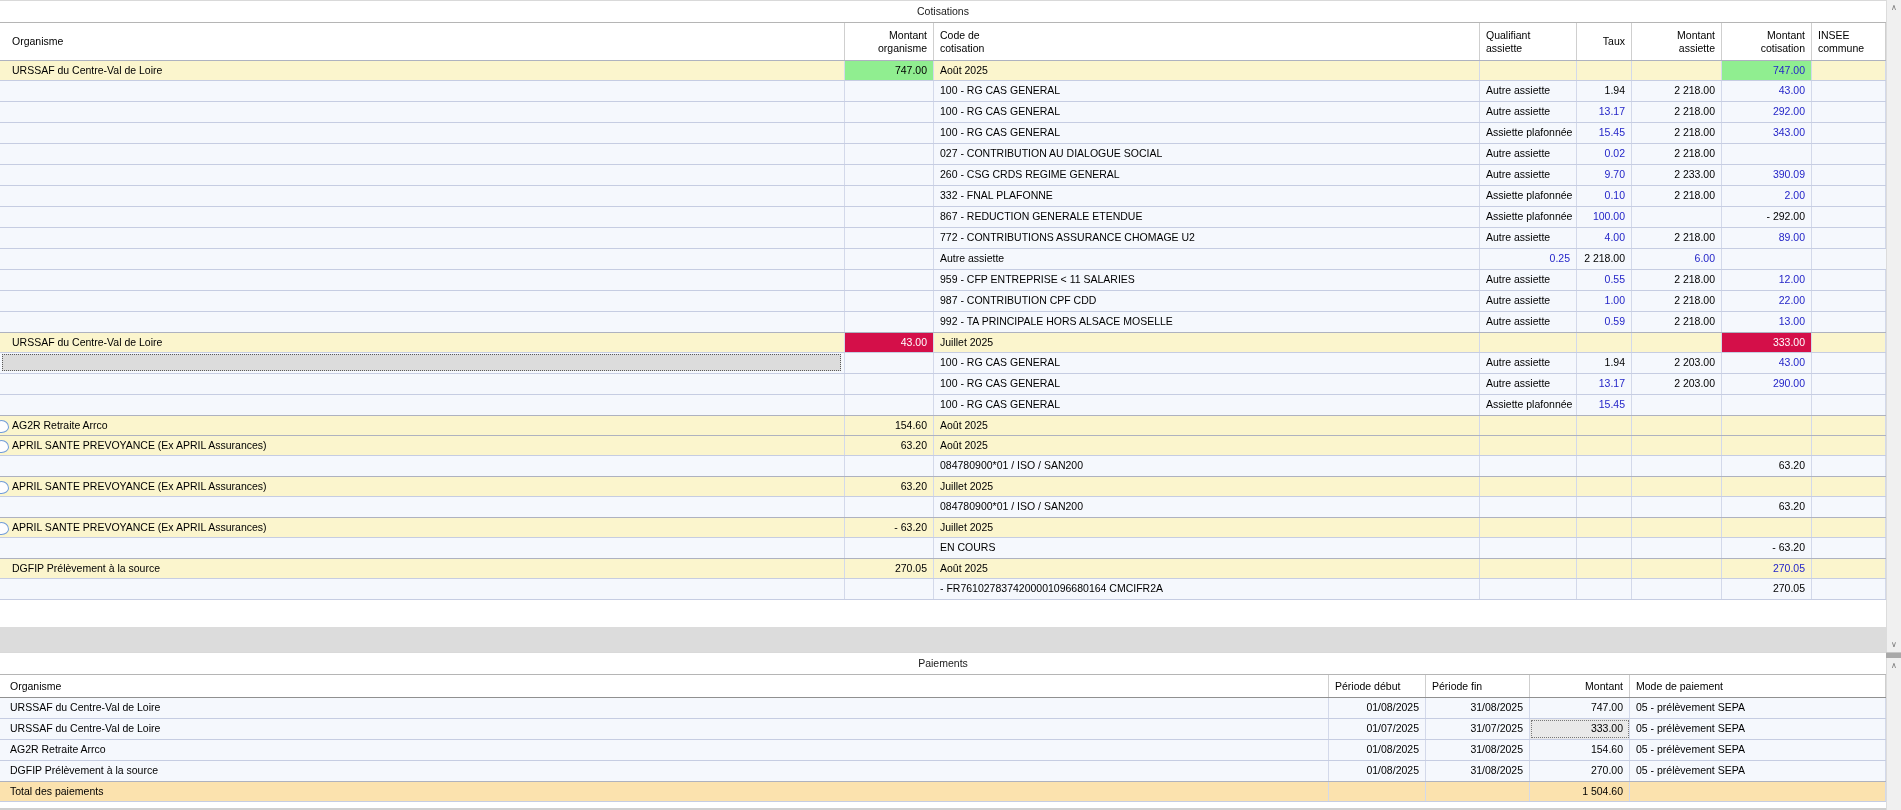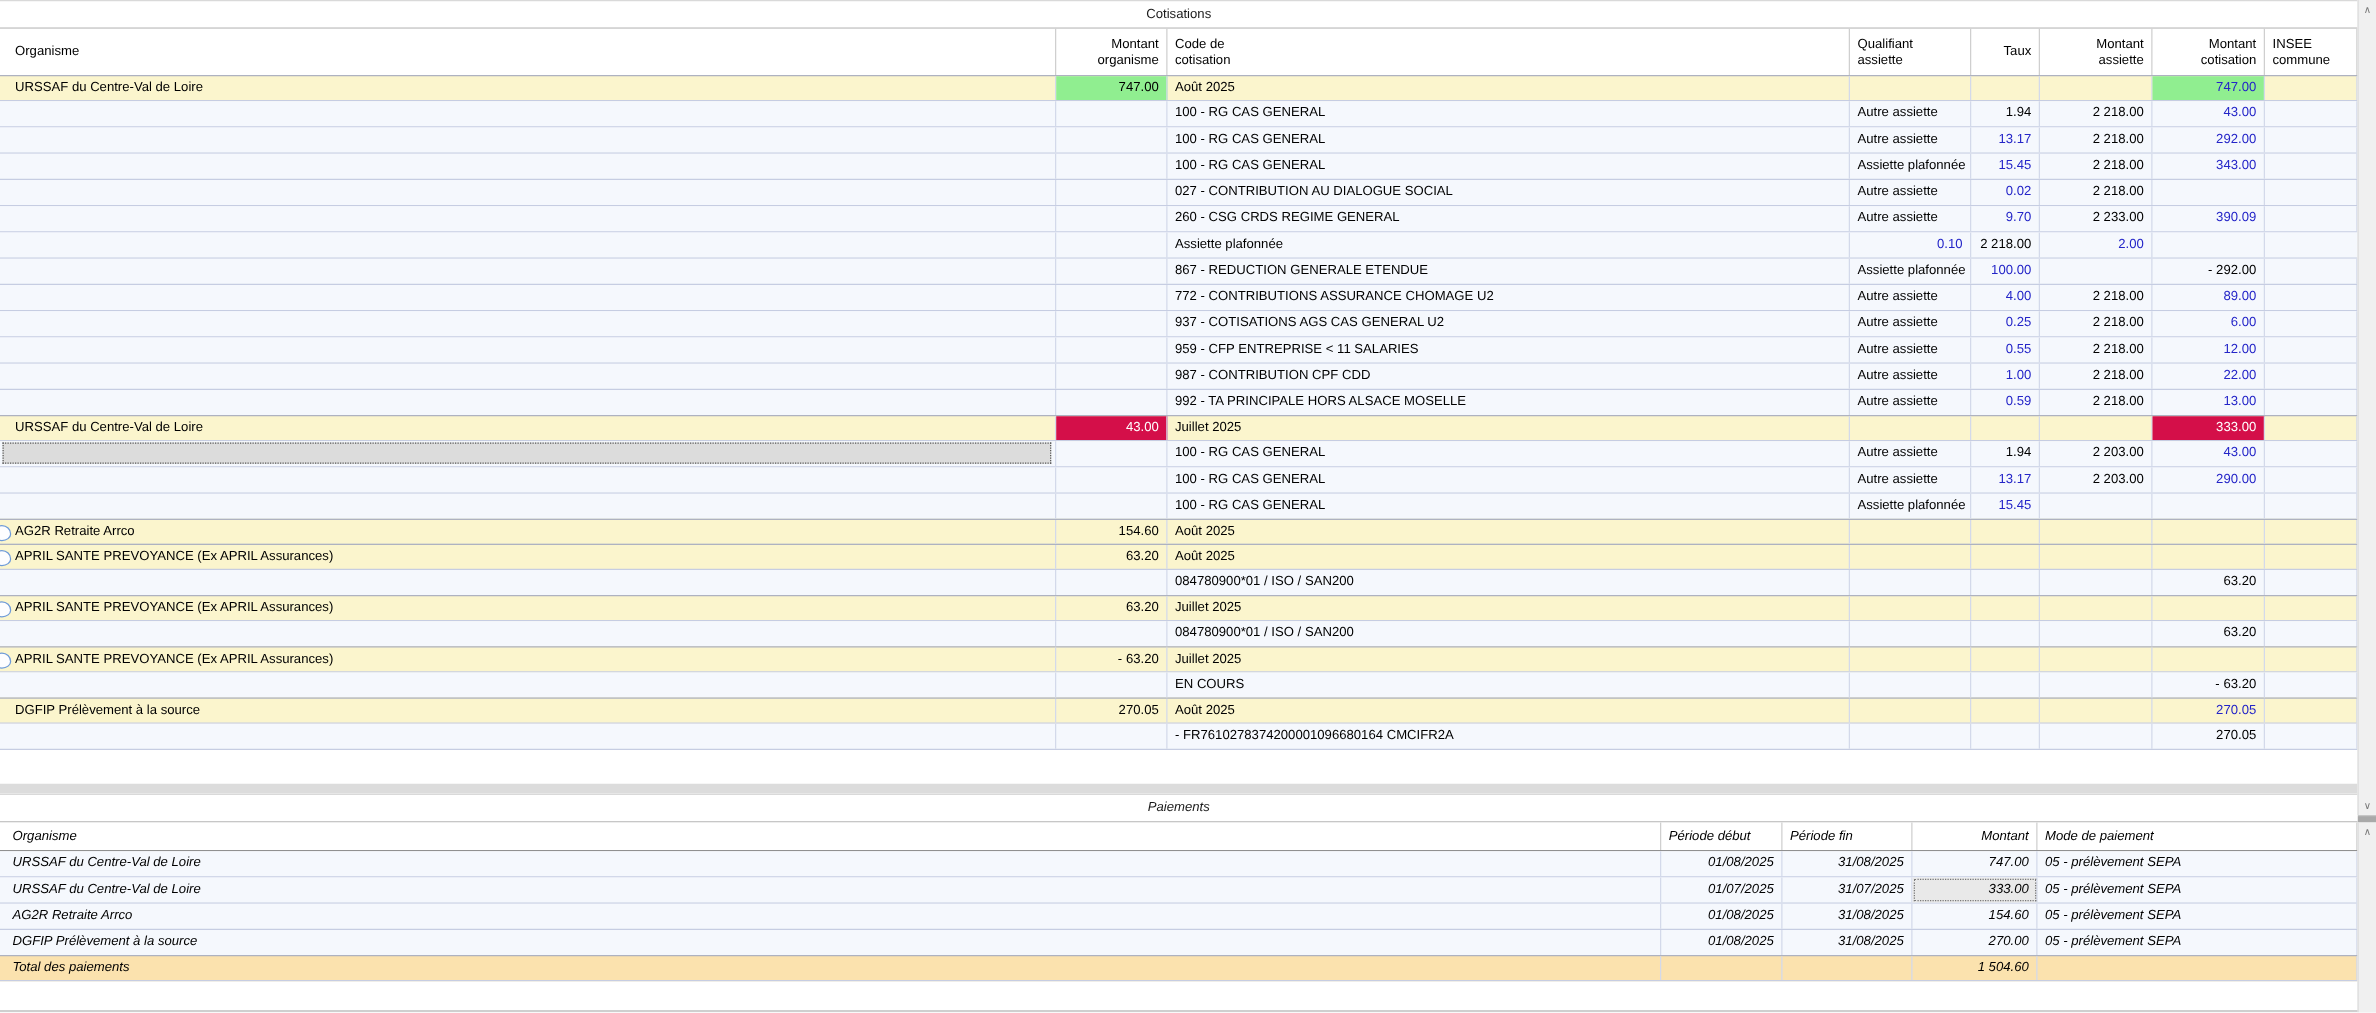--- a/index.html
+++ b/index.html
@@ -137,20 +137,21 @@
           <div class="cell c-code"><span>260 - CSG CRDS REGIME GENERAL</span></div>
           <div class="cell c-qual"><span>Autre assiette</span></div>
           <div class="cell c-taux num blue"><span>9.70</span></div>
           <div class="cell c-ma num"><span>2 233.00</span></div>
           <div class="cell c-mc num blue"><span>390.09</span></div>
           <div class="cell c-insee"><span></span></div>
         </div>
         <div class="c-row detail">
           <div class="cell c-org"><span></span></div>
           <div class="cell c-mo num"><span></span></div>
+          <div class="cell c-code"><span>332 - FNAL PLAFONNE</span></div>
           <div class="cell c-qual"><span>Assiette plafonnée</span></div>
           <div class="cell c-taux num blue"><span>0.10</span></div>
           <div class="cell c-ma num"><span>2 218.00</span></div>
           <div class="cell c-mc num blue"><span>2.00</span></div>
           <div class="cell c-insee"><span></span></div>
         </div>
         <div class="c-row detail">
           <div class="cell c-org"><span></span></div>
           <div class="cell c-mo num"><span></span></div>
           <div class="cell c-code"><span>867 - REDUCTION GENERALE ETENDUE</span></div>
@@ -166,21 +167,20 @@
           <div class="cell c-code"><span>772 - CONTRIBUTIONS ASSURANCE CHOMAGE U2</span></div>
           <div class="cell c-qual"><span>Autre assiette</span></div>
           <div class="cell c-taux num blue"><span>4.00</span></div>
           <div class="cell c-ma num"><span>2 218.00</span></div>
           <div class="cell c-mc num blue"><span>89.00</span></div>
           <div class="cell c-insee"><span></span></div>
         </div>
         <div class="c-row detail">
           <div class="cell c-org"><span></span></div>
           <div class="cell c-mo num"><span></span></div>
-          <div class="cell c-code"><span>937 - COTISATIONS AGS CAS GENERAL U2</span></div>
           <div class="cell c-qual"><span>Autre assiette</span></div>
           <div class="cell c-taux num blue"><span>0.25</span></div>
           <div class="cell c-ma num"><span>2 218.00</span></div>
           <div class="cell c-mc num blue"><span>6.00</span></div>
           <div class="cell c-insee"><span></span></div>
         </div>
         <div class="c-row detail">
           <div class="cell c-org"><span></span></div>
           <div class="cell c-mo num"><span></span></div>
           <div class="cell c-code"><span>959 - CFP ENTREPRISE &lt; 11 SALARIES</span></div>
@@ -339,21 +339,21 @@
           <div class="cell c-ma num"><span></span></div>
           <div class="cell c-mc num"><span>270.05</span></div>
           <div class="cell c-insee"><span></span></div>
         </div>
       </div>
   </div>
 
   <div class="filler-cot"></div>
   <div class="splitter"></div>
 
-  <div class="panel pai" style="top:635px;font-style:italic;">
+  <div class="panel pai" style="top:652px;">
     <div class="panel-title">Paiements</div>
     <div class="hdr" style="height:23px;">
       <div class="cell p-org">Organisme</div>
       <div class="cell">Période début</div>
       <div class="cell">Période fin</div>
       <div class="cell num">Montant</div>
       <div class="cell">Mode de paiement</div>
     </div>
     <div id="pai-body">
         <div class="p-row detail">

